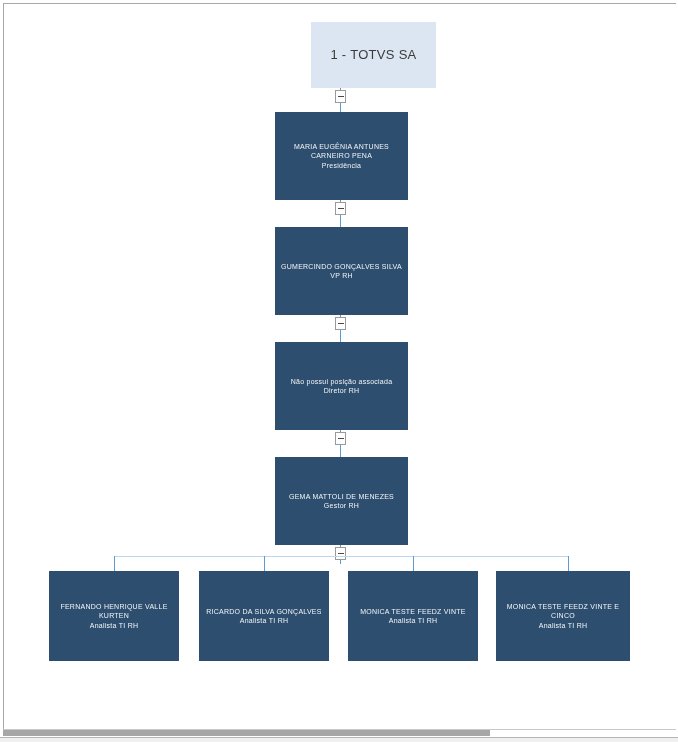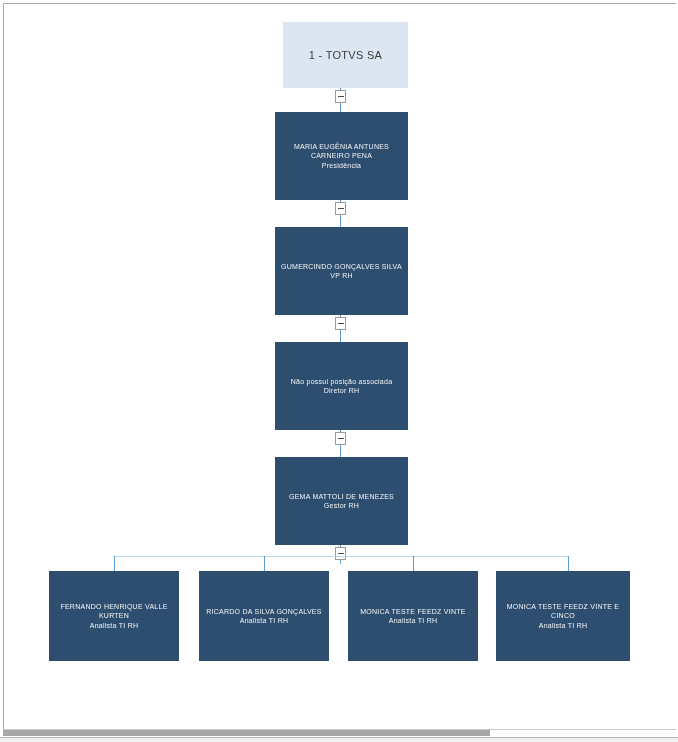--- a/index.html
+++ b/index.html
@@ -53,22 +53,23 @@
     padding: 4px 6px;
     line-height: 1.35;
   }
   .node .node-text {
     display: block;
     width: 100%;
   }
   .node-root {
     background: #DCE6F2;
     color: #3b3b3b;
-    font-size: 11px;
+    font-size: 13px;
     letter-spacing: 0.3px;
+    margin-left: 28px;
   }
   .node-dark {
     background: #2D4E6F;
     color: #f2f5f8;
     font-size: 7px;
     letter-spacing: 0.25px;
   }
   .line-name {
     display: block;
     white-space: pre-line;

